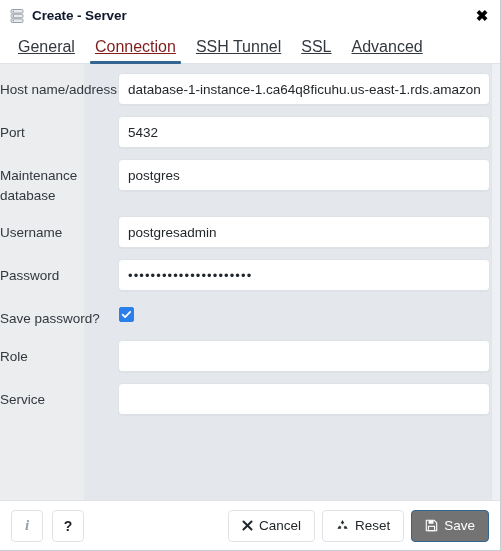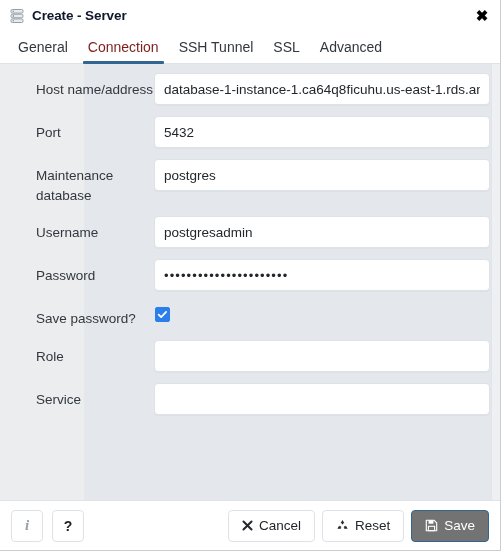--- a/index.html
+++ b/index.html
@@ -68,28 +68,29 @@
     background: #ffffff;
     display: flex;
     align-items: stretch;
     border-bottom: 1px solid #dfe3e8;
     padding-left: 8px;
   }
   .tab {
     display: flex;
     align-items: center;
     padding: 0 10px;
-    font-size: 14px;
+    font-size: 16px;
     color: #32383e;
     cursor: pointer;
     position: relative;
     white-space: nowrap;
     background: none;
     border: none;
     font-family: inherit;
+    text-decoration: underline;
   }
   .tab.active { color: #7f1d1d; }
   .tab.active::after {
     content: "";
     position: absolute;
     left: 5px; right: 5px; bottom: -1px;
     height: 3px;
     background: #326690;
     border-radius: 1px;
   }
@@ -117,21 +118,20 @@
     align-items: flex-start;
     margin-bottom: 11px;
     padding-right: 10px;
   }
   .lbl {
     flex: 0 0 118px;
     padding-top: 7px;
     font-size: 13.5px;
     color: #32383e;
     line-height: 1.45;
-    margin-left: 36px;
   }
   .ctrl { flex: 1 1 auto; min-width: 0; }
 
   .tinput {
     width: 100%;
     height: 32px;
     background: #ffffff;
     border: 1px solid #dde2e6;
     border-radius: 4px;
     padding: 0 9px;

